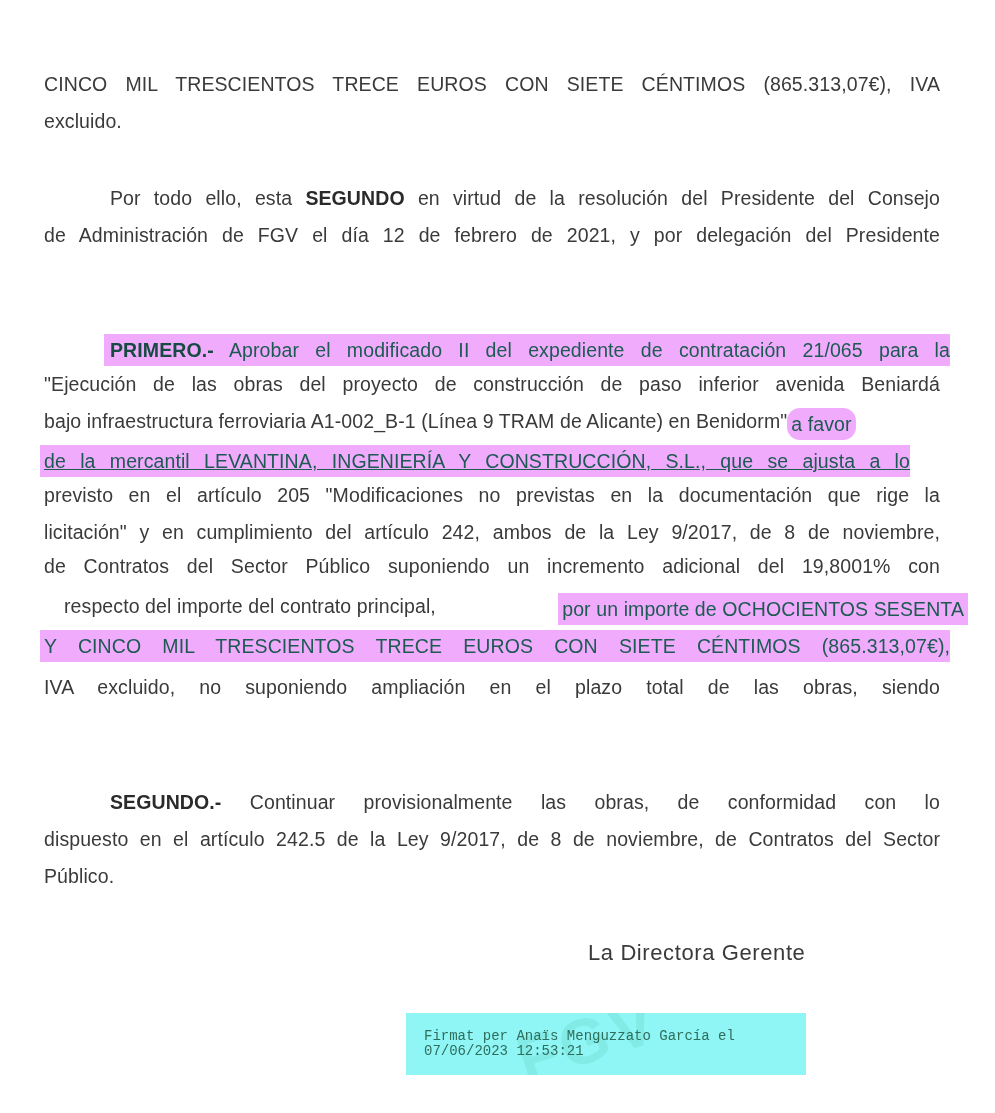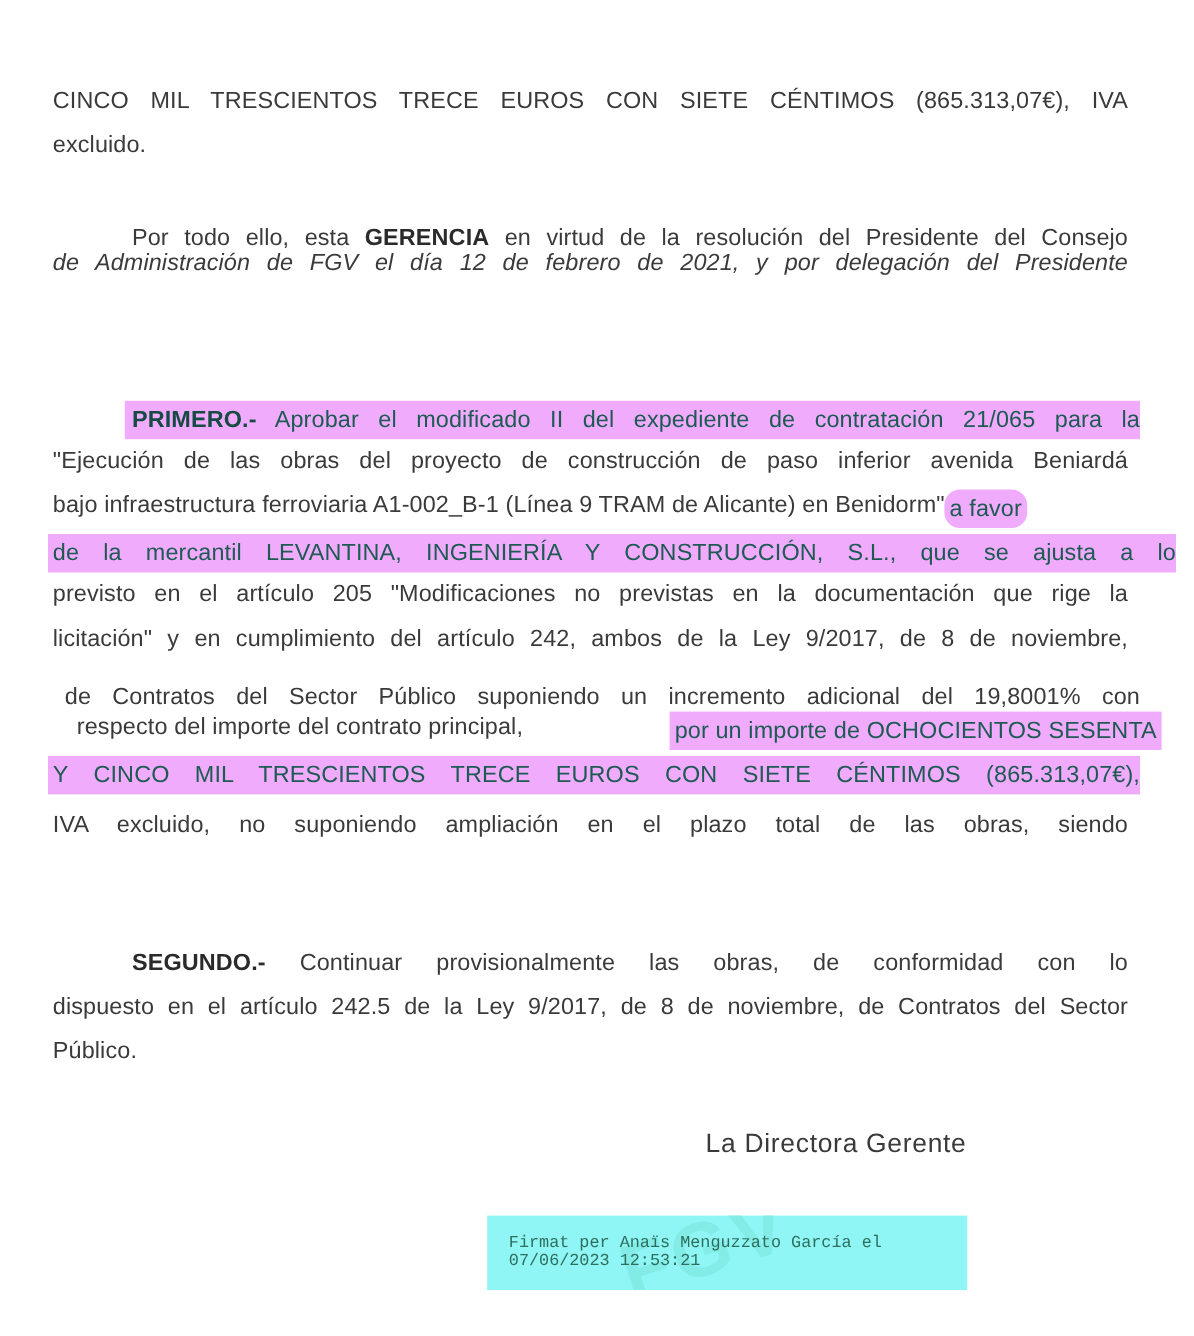--- a/index.html
+++ b/index.html
@@ -84,37 +84,37 @@
     }
   </style>
 </head>
 <body>
 
 <div class="page">
 
   <div class="line justify" style="top:71px;">CINCO MIL TRESCIENTOS TRECE EUROS CON SIETE CÉNTIMOS (865.313,07€), IVA</div>
   <div class="line" style="top:108px;">excluido.</div>
 
-  <div class="line indent justify" style="top:185px;"><span>Por todo ello, esta </span><b>GERENCIA</b><span> en virtud de la resolución del Presidente del Consejo</span></div>
-  <div class="line justify" style="top:206px;font-style:italic;">de Administración de FGV el día 12 de febrero de 2021, y por delegación del Presidente</div>
+  <div class="line indent justify" style="top:185px;"><span>Por todo ello, esta </span><b>SEGUNDO</b><span> en virtud de la resolución del Presidente del Consejo</span></div>
+  <div class="line justify" style="top:222px;">de Administración de FGV el día 12 de febrero de 2021, y por delegación del Presidente</div>
 
   <div class="line indent" style="top:334px; left:104px; width:846px;">
     <span class="hl justify" style="display:inline-block; width:846px; padding-left:6px; box-sizing:border-box; text-align-last:justify;"><b>PRIMERO.-</b><span> Aprobar el modificado II del expediente de contratación 21/065 para la</span></span>
   </div>
   <div class="line justify" style="top:371px;">"Ejecución de las obras del proyecto de construcción de paso inferior avenida Beniardá</div>
   <div class="line" style="top:408px; display:flex; justify-content:flex-start; width:904px;">
       <span>bajo infraestructura ferroviaria A1-002_B-1 (Línea 9 TRAM de Alicante) en Benidorm" </span>
       <span class="hl" style="padding:3px 4px;border-radius:13px;">a favor</span>
     </div>
   <div class="line" style="top:445px; left:40px; width:910px;">
-    <span class="hl" style="display:inline-block; width:940px; padding-left:4px; box-sizing:border-box; text-align:justify; text-align-last:justify;">de la mercantil LEVANTINA, INGENIERÍA Y CONSTRUCCIÓN, S.L., que se ajusta a lo</span>
+    <span class="hl" style="display:inline-block; width:870px; padding-left:4px; box-sizing:border-box; text-align:justify; text-align-last:justify;text-decoration:underline;">de la mercantil LEVANTINA, INGENIERÍA Y CONSTRUCCIÓN, S.L., que se ajusta a lo</span>
   </div>
   <div class="line justify" style="top:482px;">previsto en el artículo 205 "Modificaciones no previstas en la documentación que rige la</div>
   <div class="line justify" style="top:519px;">licitación" y en cumplimiento del artículo 242, ambos de la Ley 9/2017, de 8 de noviembre,</div>
-  <div class="line justify" style="top:568px;margin-left:10px;">de Contratos del Sector Público suponiendo un incremento adicional del 19,8001% con</div>
+  <div class="line justify" style="top:553px;">de Contratos del Sector Público suponiendo un incremento adicional del 19,8001% con</div>
   <div class="line" style="top:593px; display:flex; justify-content:space-between; width:904px;margin-left:20px;">
       <span>respecto del importe del contrato principal, </span>
       <span class="hl" style="padding:3px 4px;">por un importe de OCHOCIENTOS SESENTA</span>
     </div>
   <div class="line" style="top:630px; left:40px; width:834px;">
     <span class="hl" style="display:inline-block; width:910px; padding-left:4px; box-sizing:border-box; text-align:justify; text-align-last:justify;">Y CINCO MIL TRESCIENTOS TRECE EUROS CON SIETE CÉNTIMOS (865.313,07€),</span>
   </div>
   <div class="line justify" style="top:674px;">IVA excluido, no suponiendo ampliación en el plazo total de las obras, siendo</div>
 
   <div class="line indent justify" style="top:789px;"><b>SEGUNDO.-</b><span> Continuar provisionalmente las obras, de conformidad con lo</span></div>

